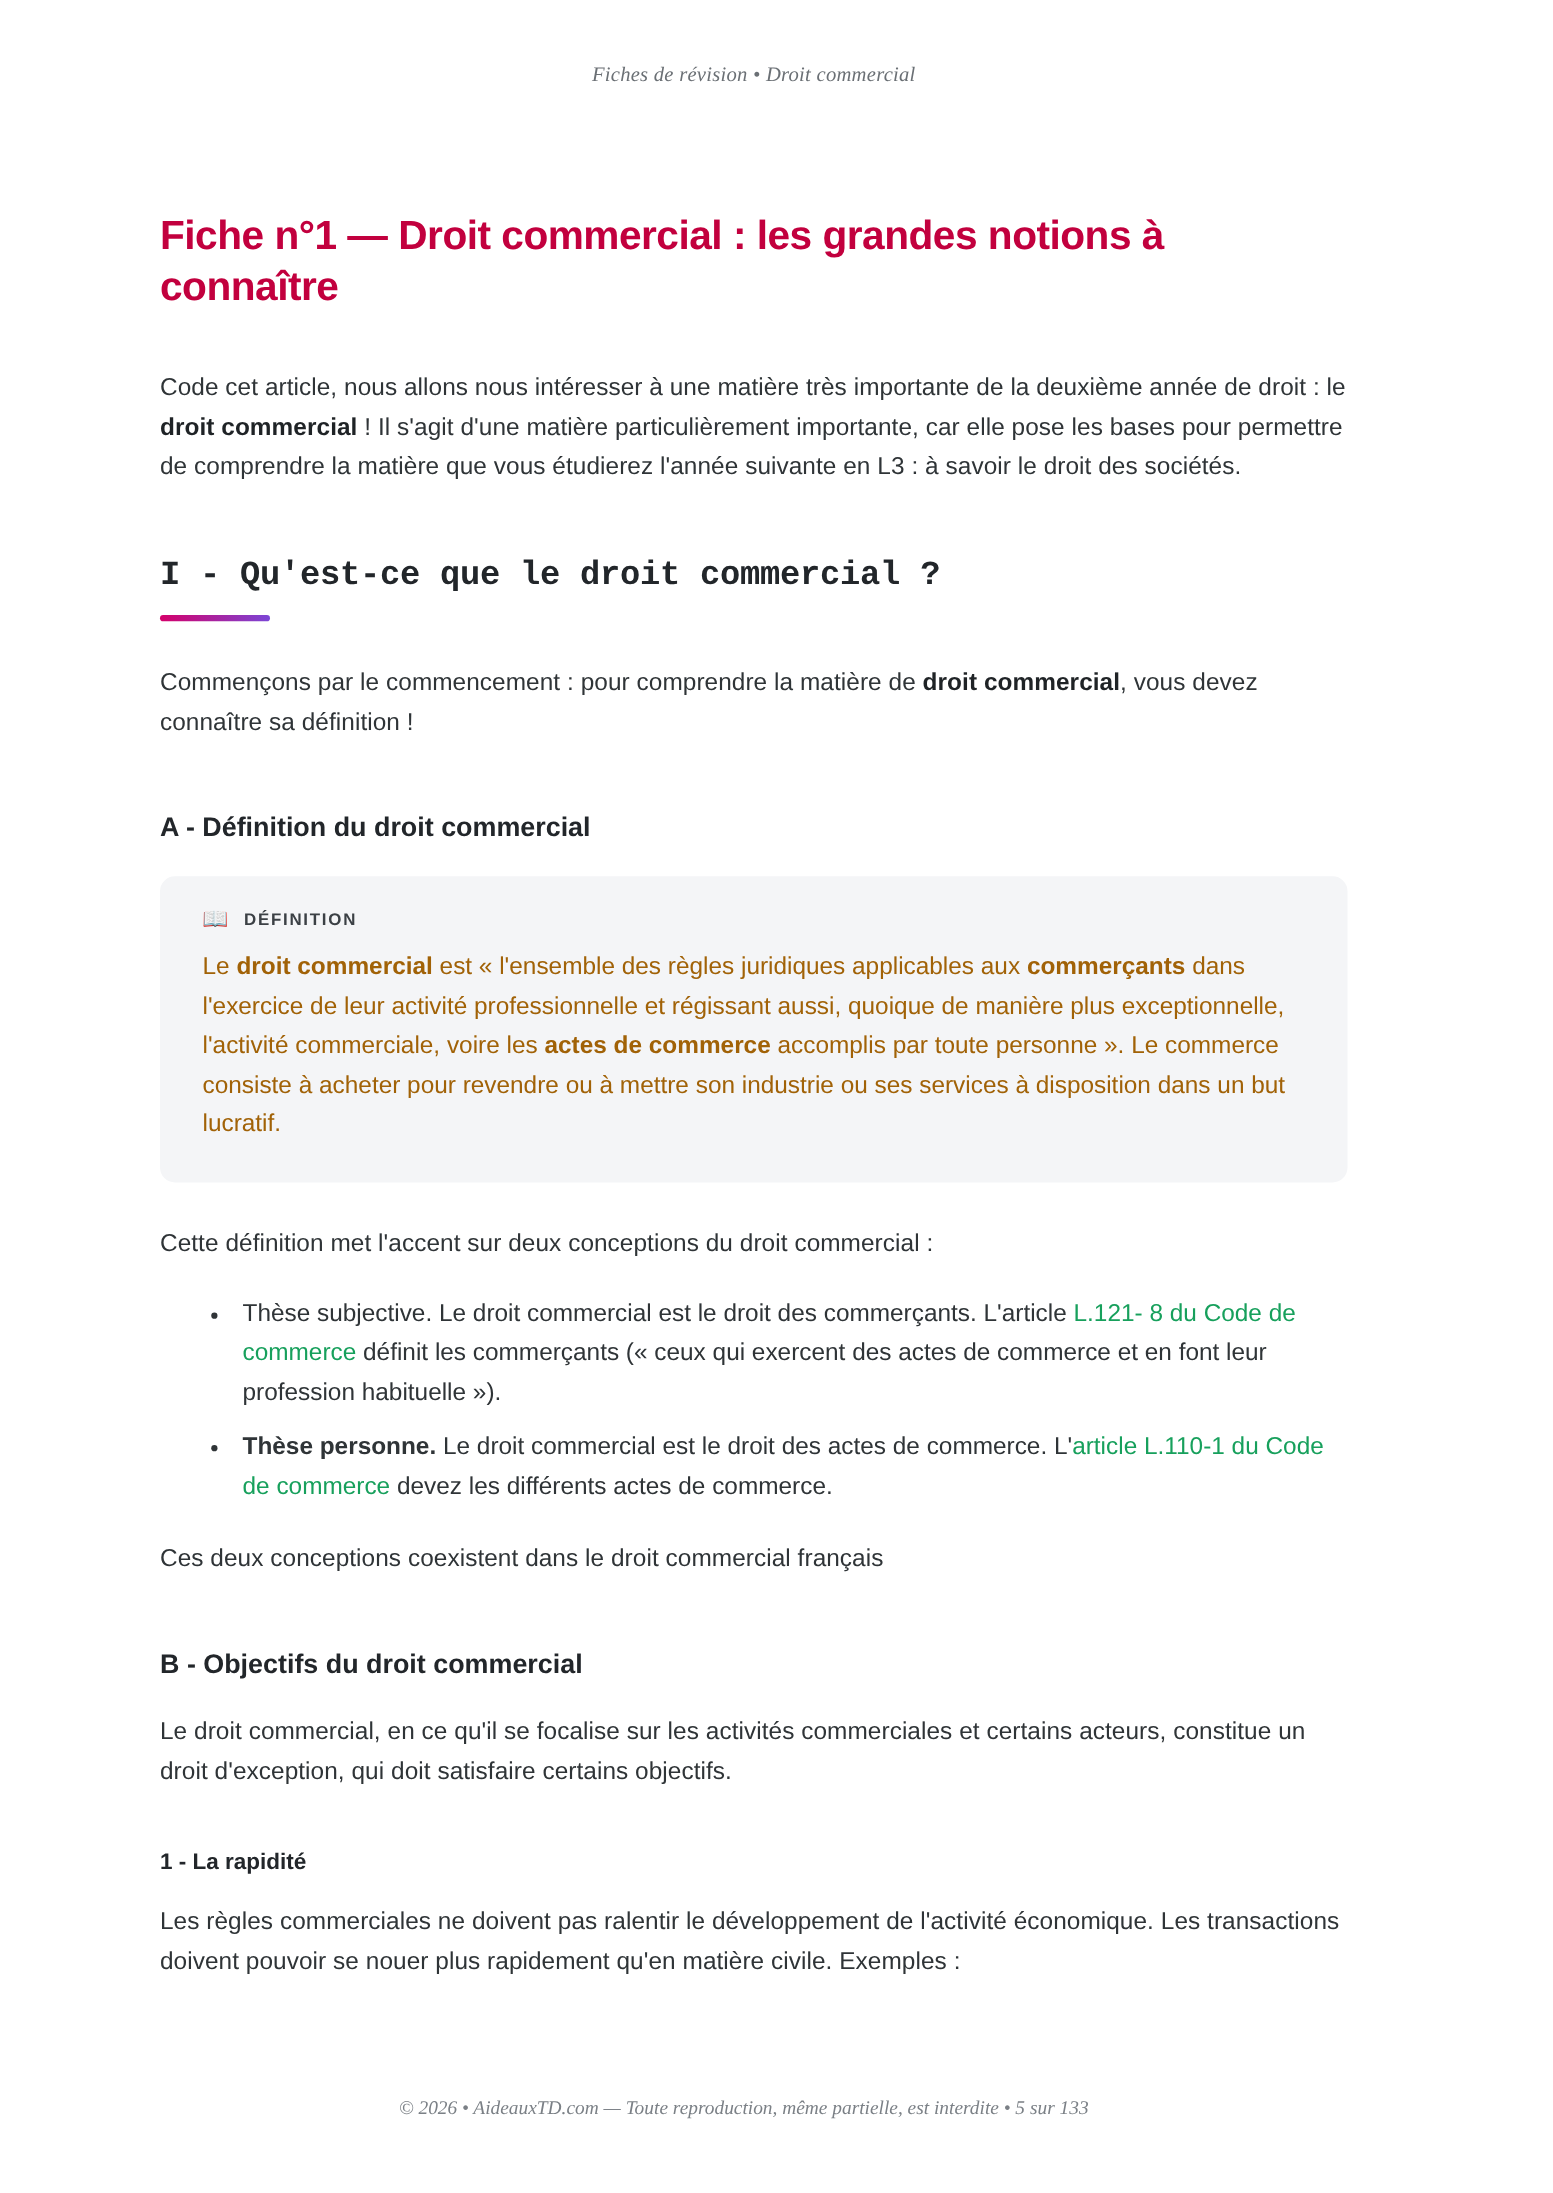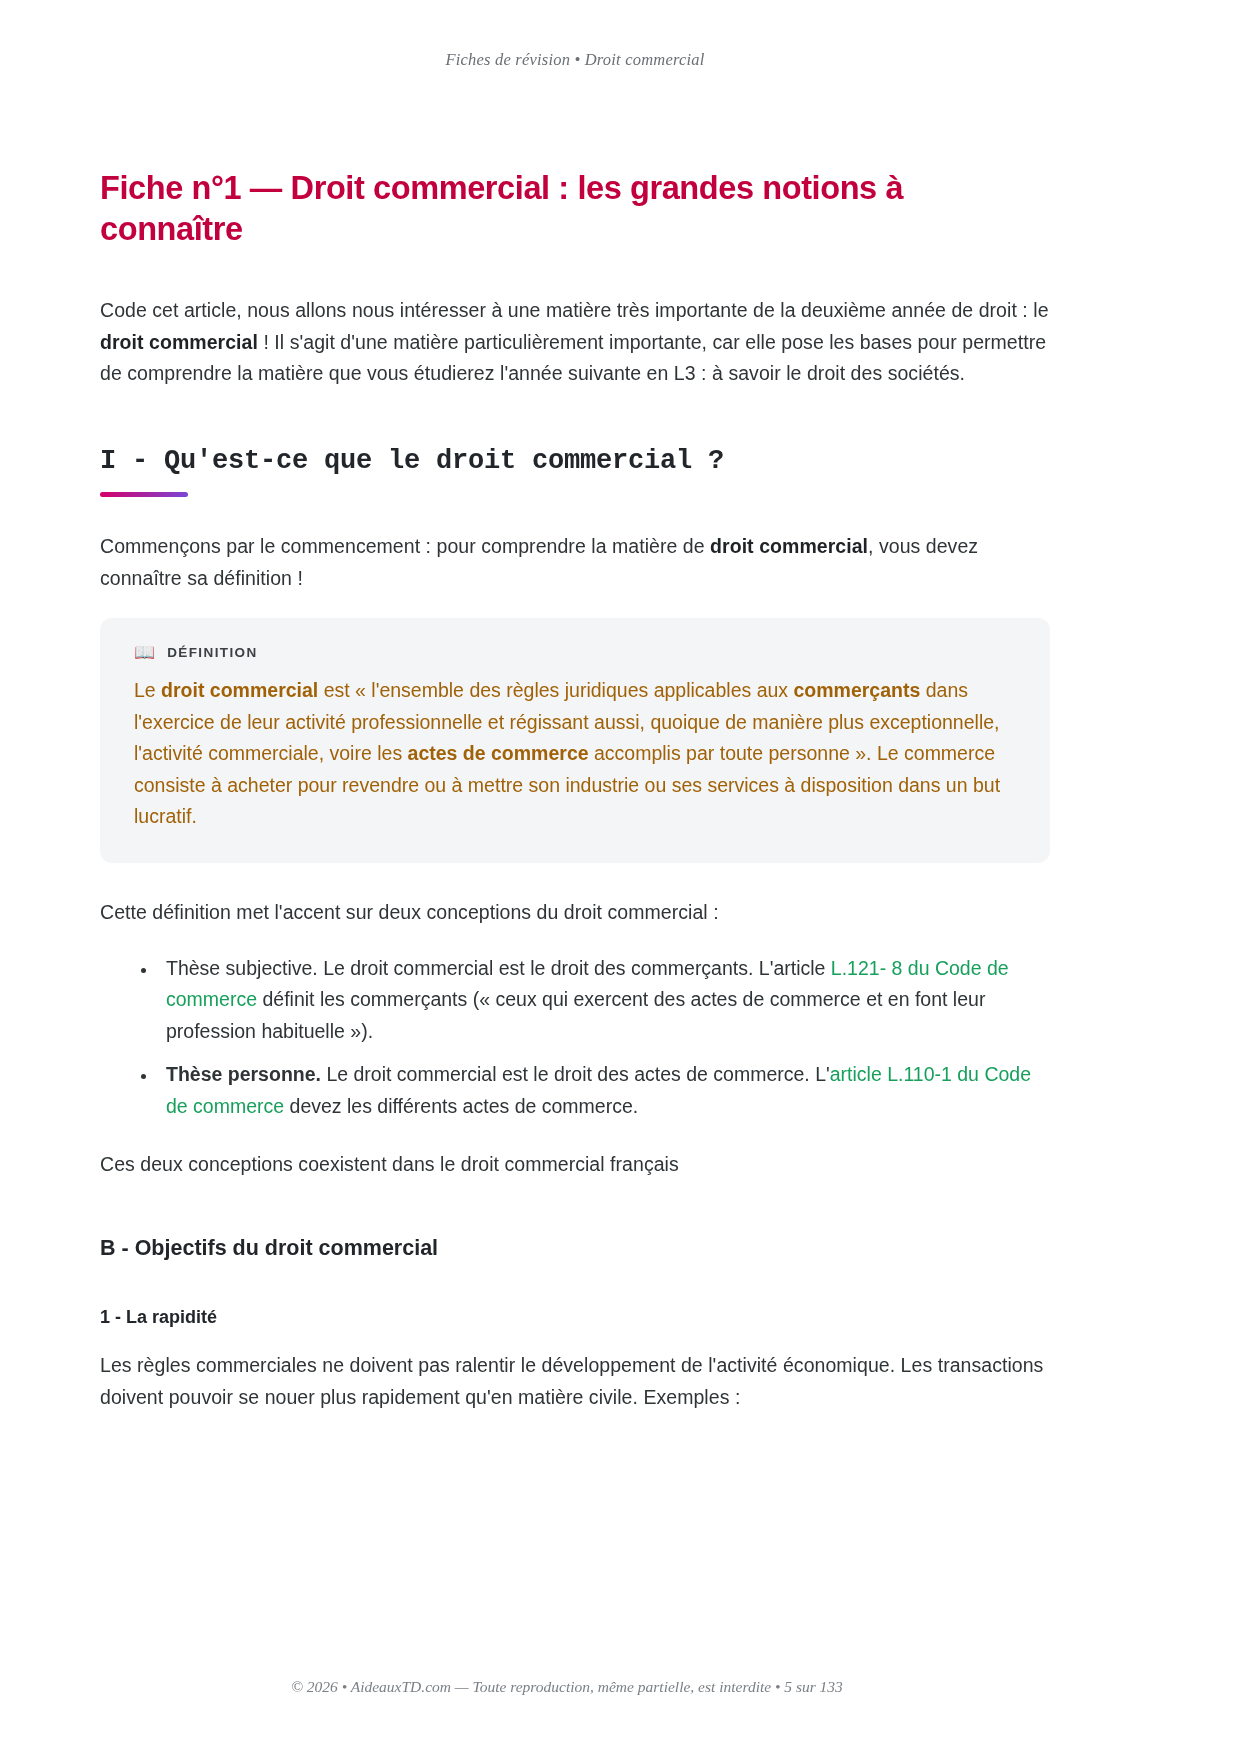--- a/index.html
+++ b/index.html
@@ -13,20 +13,21 @@
     font-family: "Liberation Sans", sans-serif;
     color: #2f3437;
     -webkit-font-smoothing: antialiased;
   }
   .page {
     position: relative;
     width: 1150px;
     min-height: 1754px;
     box-sizing: border-box;
     padding: 40px 100px 60px 100px;
+    margin-left: 28px;
   }
   .running-head {
     text-align: center;
     font-family: "Liberation Serif", serif;
     font-style: italic;
     font-size: 16.5px;
     color: #6b7075;
     letter-spacing: .2px;
     margin-top: 10px;
     margin-bottom: 0;
@@ -137,40 +138,42 @@
 
     <h1 class="doc-title">Fiche n°1 — Droit commercial : les grandes notions à connaître</h1>
 
     <p class="para"><span>Code cet article, nous allons nous intéresser à une matière très importante de la deuxième année de droit : le </span><b>droit commercial</b><span> ! Il s'agit d'une matière particulièrement importante, car elle pose les bases pour permettre de comprendre la matière que vous étudierez l'année suivante en L3 : à savoir le droit des sociétés.</span></p>
 
     <h2 class="sec">I - Qu'est-ce que le droit commercial ?</h2>
     <div class="rule"></div>
 
     <p class="para"><span>Commençons par le commencement : pour comprendre la matière de </span><b>droit commercial</b><span>, vous devez connaître sa définition !</span></p>
 
+    <h3 class="sub">A - Définition du droit commercial</h3>
 
     <div class="callout">
       <div class="callout-head">
         <span class="callout-icon">📖</span>
         <span class="callout-label">DÉFINITION</span>
       </div>
       <p><span>Le </span><b>droit commercial</b><span> est « l'ensemble des règles juridiques applicables aux </span><b>commerçants</b><span> dans l'exercice de leur activité professionnelle et régissant aussi, quoique de manière plus exceptionnelle, l'activité commerciale, voire les </span><b>actes de commerce</b><span> accomplis par toute personne ». Le commerce consiste à acheter pour revendre ou à mettre son industrie ou ses services à disposition dans un but lucratif.</span></p>
     </div>
 
     <p class="para">Cette définition met l'accent sur deux conceptions du droit commercial :</p>
 
     <ul class="bullets">
       <li><span>Thèse subjective. Le droit commercial est le droit des commerçants. L'article </span><span class="lnk">L.121- 8 du Code de commerce</span><span> définit les commerçants (« ceux qui exercent des actes de commerce et en font leur profession habituelle »).</span></li>
       <li><b>Thèse personne.</b><span> Le droit commercial est le droit des actes de commerce. L'</span><span class="lnk">article L.110-1 du Code de commerce</span><span> devez les différents actes de commerce.</span></li>
     </ul>
 
     <p class="para">Ces deux conceptions coexistent dans le droit commercial français</p>
 
     <h3 class="sub">B - Objectifs du droit commercial</h3>
 
+    <p class="para">Le droit commercial, en ce qu'il se focalise sur les activités commerciales et certains acteurs, constitue un droit d'exception, qui doit satisfaire certains objectifs.</p>
 
     <h4 class="subsub">1 - La rapidité</h4>
 
     <p class="para">Les règles commerciales ne doivent pas ralentir le développement de l'activité économique. Les transactions doivent pouvoir se nouer plus rapidement qu'en matière civile. Exemples :</p>
 
   </div>
 
   <div class="footer">© 2026 • AideauxTD.com — Toute reproduction, même partielle, est interdite • 5 sur 133</div>
 
 </div>

